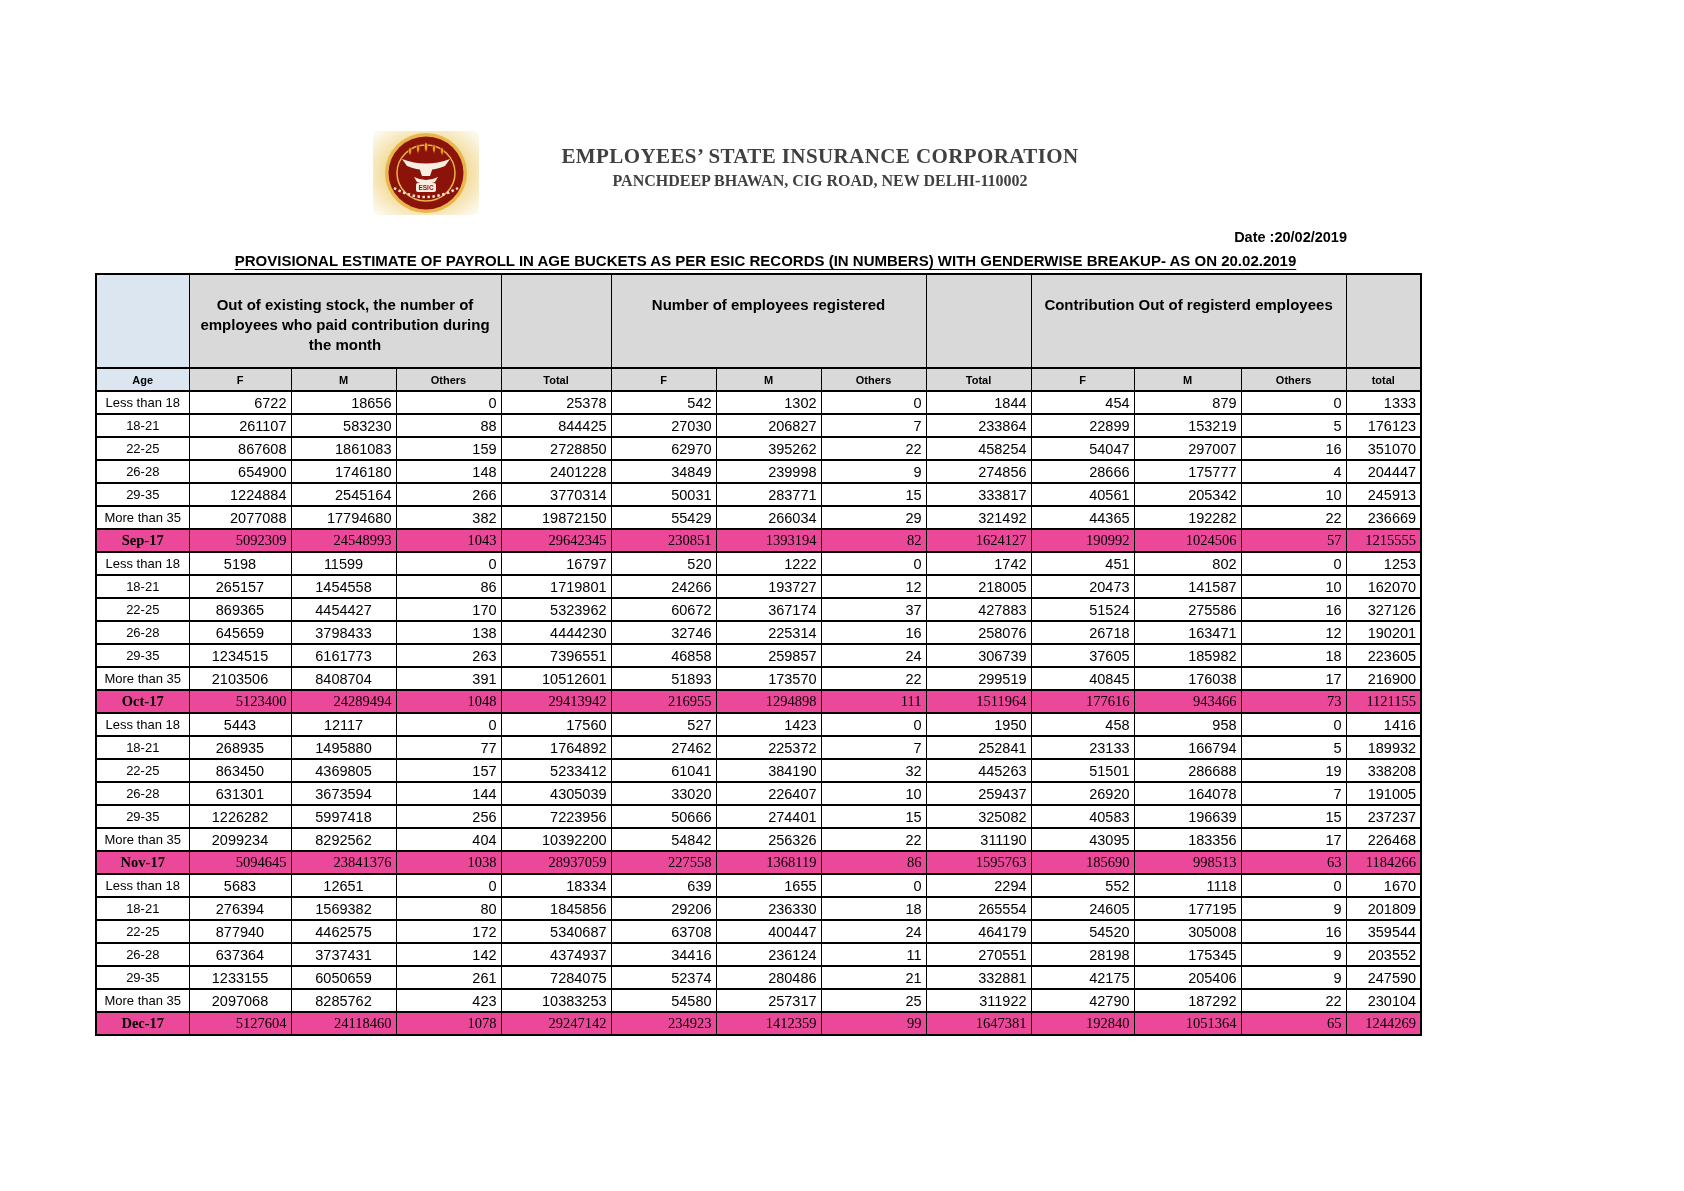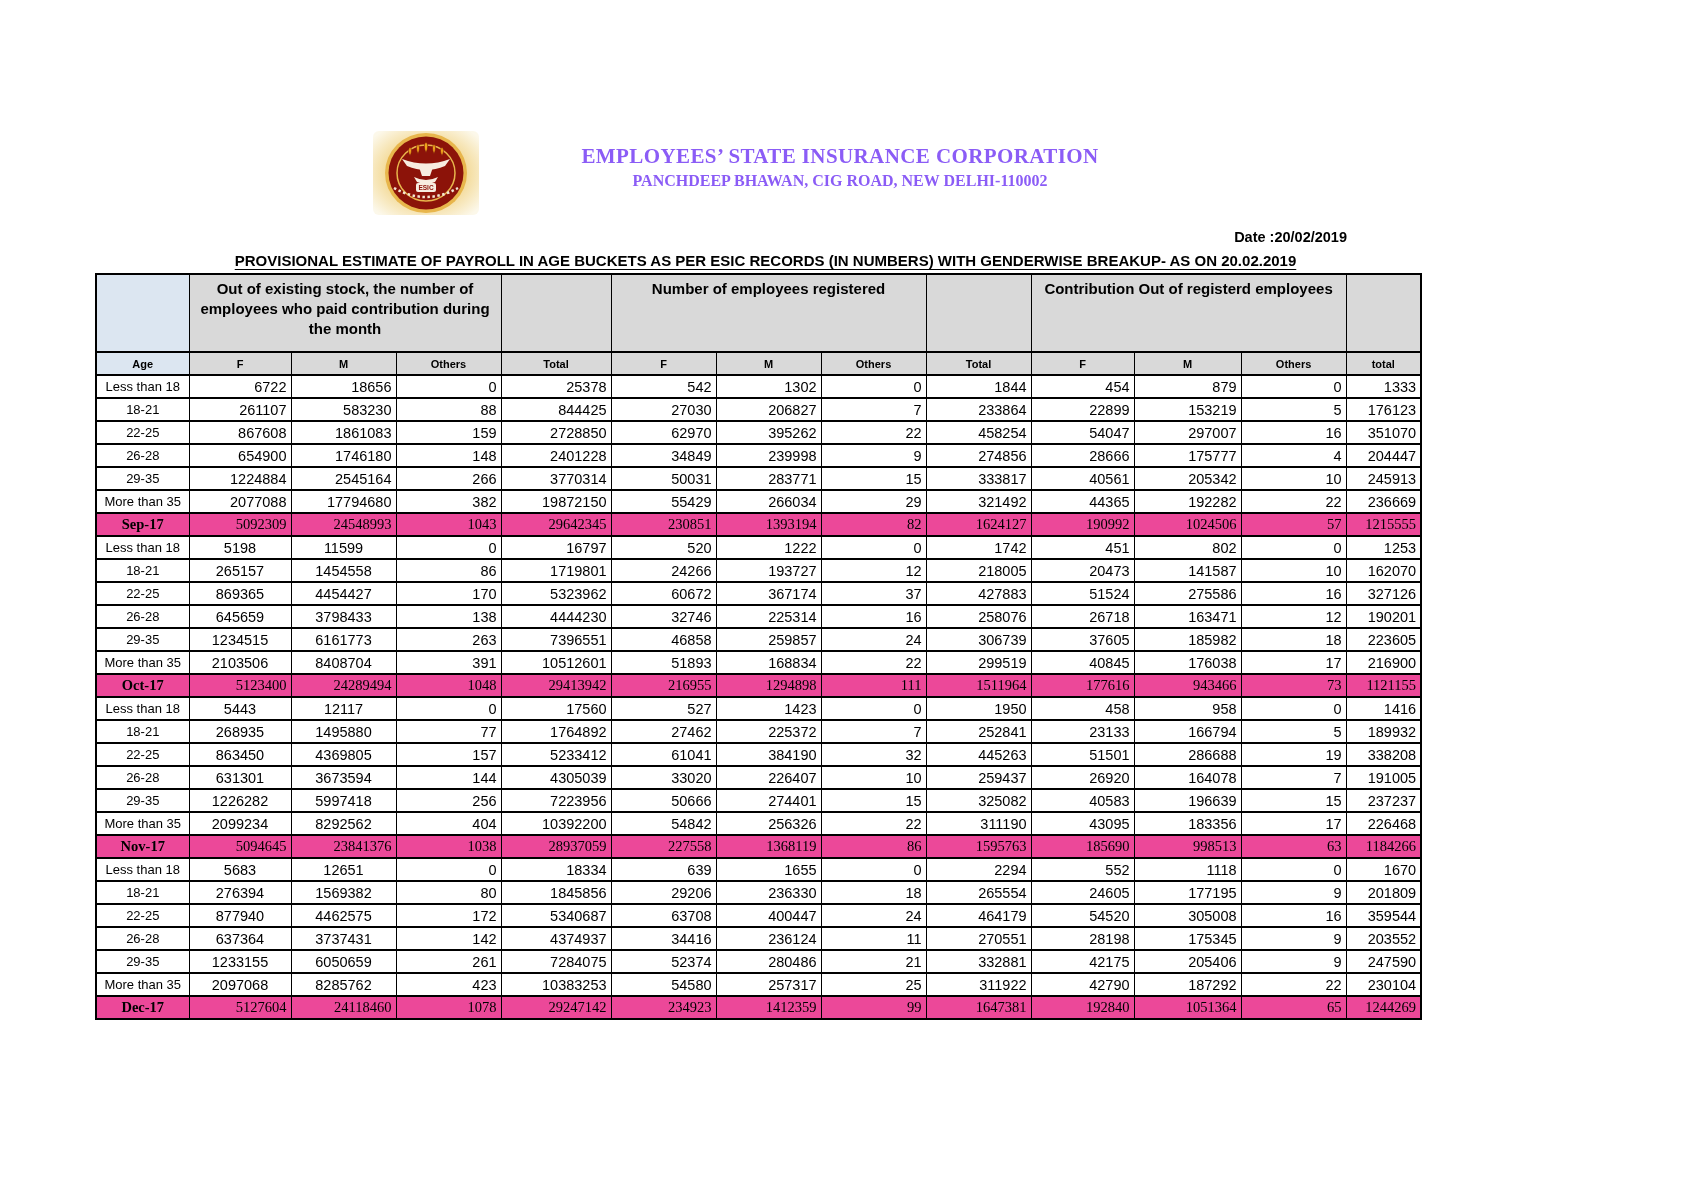--- a/index.html
+++ b/index.html
@@ -2,43 +2,43 @@
 <html><head>
 <meta charset="utf-8">
 <style>
   html,body{margin:0;padding:0;}
   body{
     width:1684px;height:1191px;position:relative;background:#ffffff;
     font-family:"Liberation Sans", sans-serif;color:#000;
     -webkit-font-smoothing:antialiased;
   }
   .logo{position:absolute;left:372px;top:130px;}
-  .org-block{position:absolute;left:520px;top:144px;width:640px;text-align:center;
-    font-family:"Liberation Serif", serif;color:#8b5cf6;}
+  .org-block{position:absolute;left:500px;top:144px;width:640px;text-align:center;
+    font-family:"Liberation Serif", serif;color:#404040;}
   .org-name{font-size:21px;font-weight:bold;letter-spacing:.4px;}
   .org-address{font-size:16px;font-weight:bold;margin-top:3px;}
   .org-contact{font-size:15px;font-weight:bold;margin-top:2px;}
   .date-line{position:absolute;right:337px;top:229px;font-size:14.5px;font-weight:bold;}
   .report-title{
     position:absolute;left:103px;top:252px;width:1325px;text-align:center;
     font-size:15px;font-weight:bold;text-decoration:underline;
     text-underline-offset:3px;
   }
   table.payroll{
     position:absolute;left:95px;top:273px;width:1325px;
     border-collapse:collapse;table-layout:fixed;border:2px solid #000;
   }
   table.payroll th, table.payroll td{
     border-left:1px solid #000;border-right:1px solid #000;
     border-top:2px solid #000;border-bottom:2px solid #000;
     padding:0 4px;overflow:hidden;white-space:nowrap;
   }
   tr.group-row th{
     height:72px;background:#D9D9D9;font-size:15px;font-weight:bold;
-    vertical-align:top;padding-top:4px;white-space:normal;line-height:20px;
+    vertical-align:top;padding-top:20px;white-space:normal;line-height:20px;
   }
   tr.group-row th.corner{background:#DCE6F1;}
   tr.cols-row th{height:21px;background:#D9D9D9;font-size:11px;font-weight:bold;text-align:center;}
   tr.cols-row th.age-h{background:#DCE6F1;}
   td{height:21px;font-size:14.5px;}
   td.age{text-align:center;font-size:13px;}
   td.num{text-align:right;}
   td.num.center{text-align:center;}
   tr.summary td{background:#ec4899;font-family:Liberation Serif, serif;}
   tr.summary td.month{font-weight:bold;text-align:center;}
@@ -310,21 +310,21 @@
         <td class="num">18</td>
         <td class="num">223605</td>
       </tr>
       <tr>
         <td class="age">More than 35</td>
         <td class="num center">2103506</td>
         <td class="num center">8408704</td>
         <td class="num">391</td>
         <td class="num">10512601</td>
         <td class="num">51893</td>
-        <td class="num">168834</td>
+        <td class="num">173570</td>
         <td class="num">22</td>
         <td class="num">299519</td>
         <td class="num">40845</td>
         <td class="num">176038</td>
         <td class="num">17</td>
         <td class="num">216900</td>
       </tr>
       <tr class="summary">
         <td class="month">Oct-17</td>
         <td class="num">5123400</td>

